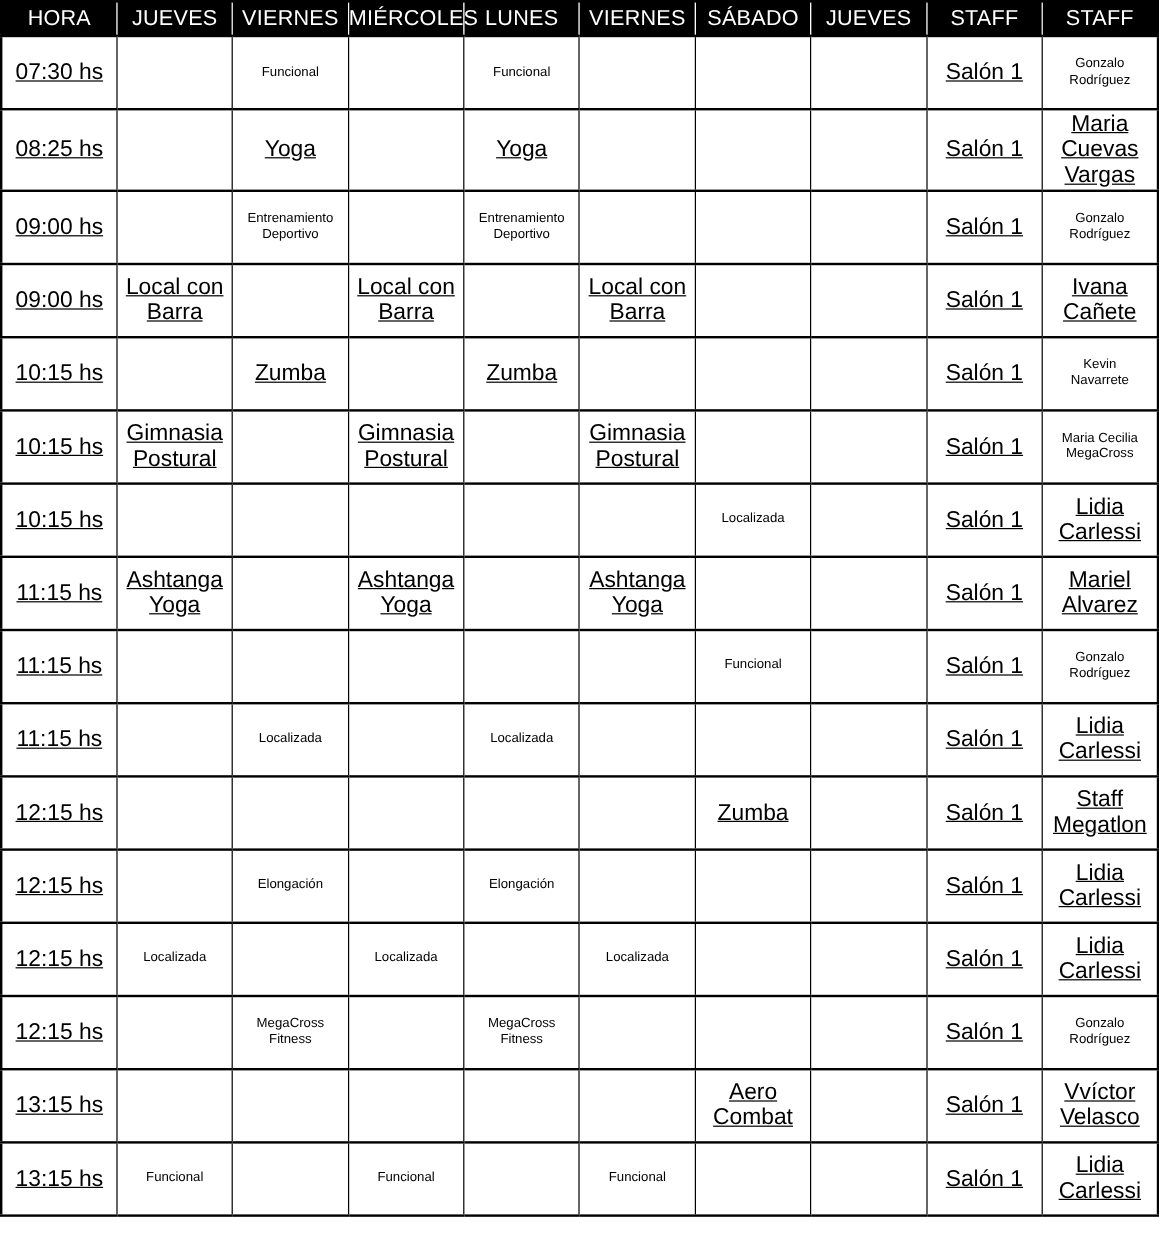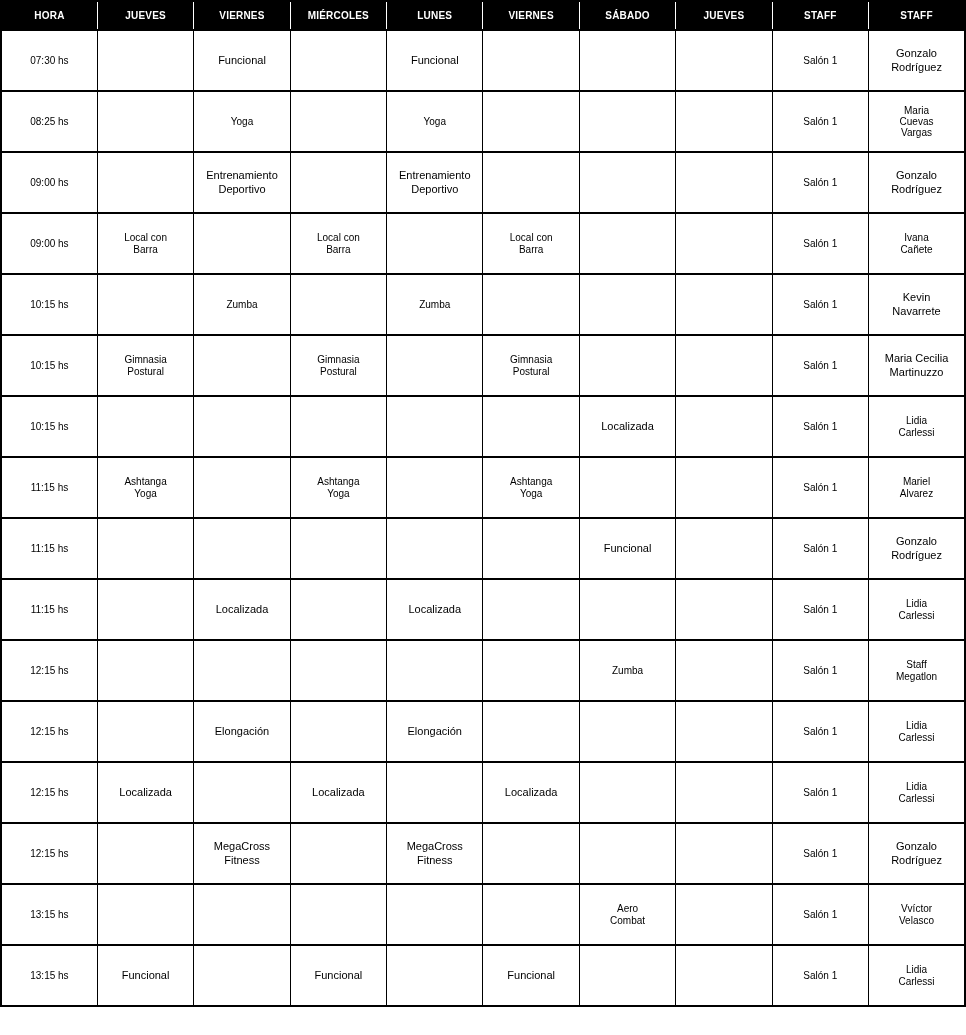--- a/index.html
+++ b/index.html
@@ -18,41 +18,41 @@
   }
   table{
     border-collapse:collapse;
     table-layout:fixed;
     width:966px;
     border:2px solid var(--grid,#000);
   }
   th{
     background:var(--header-bg,#000);
     color:var(--header-text,#fff);
-    font-size:10px;
-    font-weight:bold;
+    font-size:18px;
+    font-weight:normal;
     height:27px;
     letter-spacing:.2px;
     border-left:1px solid #fff;
     border-bottom:2px solid var(--grid,#000);
     padding:0;
   }
   th:first-child{border-left:none;}
   td{
     border:1px solid var(--grid,#000);
     border-bottom-width:2px;
     height:57px;
     padding:1px 2px;
     text-align:center;
     vertical-align:middle;
     white-space:pre-line;
     overflow:hidden;
   }
   td.sm{font-size:11px;line-height:1.25;}
-  td.lg{font-size:10px;line-height:1.12;}
+  td.lg{font-size:19px;line-height:1.12;text-decoration:underline;}
 </style>
 </head>
 <body>
 
 <table>
   <thead>
     <tr>
       <th>HORA</th>
       <th>JUEVES</th>
       <th>VIERNES</th>
@@ -144,21 +144,21 @@
         <td></td>
         <td class="lg">Gimnasia
 Postural</td>
         <td></td>
         <td class="lg">Gimnasia
 Postural</td>
         <td></td>
         <td></td>
         <td class="lg">Salón 1</td>
         <td class="sm">Maria Cecilia
-Martinuzzo</td>
+MegaCross</td>
       </tr>
       <tr>
         <td class="lg">10:15 hs</td>
         <td></td>
         <td></td>
         <td></td>
         <td></td>
         <td></td>
         <td class="sm">Localizada</td>
         <td></td>

